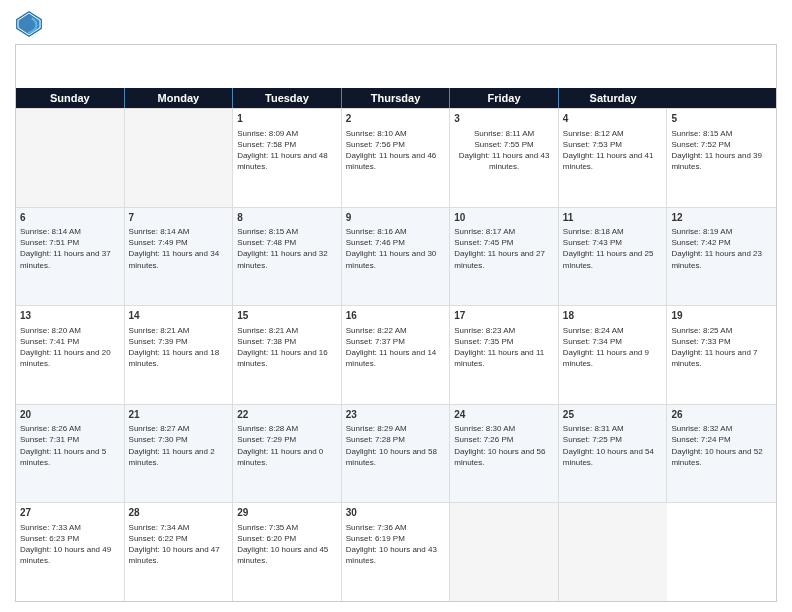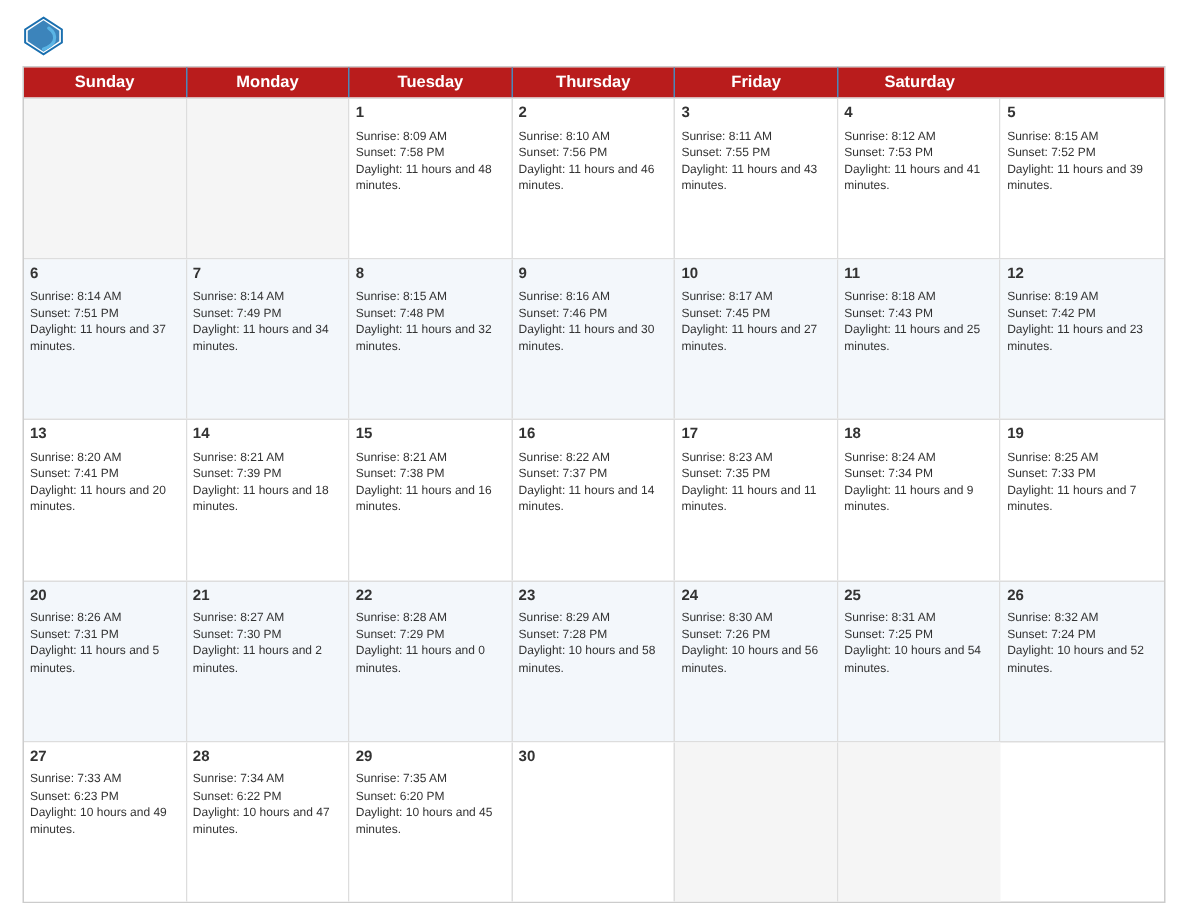--- a/index.html
+++ b/index.html
@@ -57,21 +57,22 @@
     }
     .calendar {
       flex: 1;
       display: flex;
       flex-direction: column;
       border: 1px solid #ccc;
     }
     .cal-header {
       display: grid;
       grid-template-columns: repeat(7, 1fr);
-      background: #b91c1c;
+      background: #0f172a;
+      margin-top: 43px;
     }
     .cal-header-cell {
       color: white;
       font-size: 11px;
       font-weight: bold;
       text-align: center;
       padding: 4px 2px;
       border-right: 1px solid #4a88ba;
     }
     .cal-header-cell:last-child { border-right: none; }
@@ -153,21 +154,21 @@
 Daylight: 11 hours and 48 minutes.</div>
           </div>
           <div class="cal-cell">
             <div class="day-num">2</div>
             <div class="cell-info" style="white-space: pre-line;">Sunrise: 8:10 AM
 Sunset: 7:56 PM
 Daylight: 11 hours and 46 minutes.</div>
           </div>
           <div class="cal-cell">
             <div class="day-num">3</div>
-            <div class="cell-info" style="white-space: pre-line;">Sunrise: 8:11 AM
+            <div class="cell-info" style="white-space: pre-line; text-align: center;">Sunrise: 8:11 AM
 Sunset: 7:55 PM
 Daylight: 11 hours and 43 minutes.</div>
           </div>
           <div class="cal-cell">
             <div class="day-num">4</div>
             <div class="cell-info" style="white-space: pre-line;">Sunrise: 8:12 AM
 Sunset: 7:53 PM
 Daylight: 11 hours and 41 minutes.</div>
           </div>
           <div class="cal-cell">
@@ -323,19 +324,22 @@
 Daylight: 10 hours and 47 minutes.</div>
           </div>
           <div class="cal-cell">
             <div class="day-num">29</div>
             <div class="cell-info" style="white-space: pre-line;">Sunrise: 7:35 AM
 Sunset: 6:20 PM
 Daylight: 10 hours and 45 minutes.</div>
           </div>
           <div class="cal-cell">
             <div class="day-num">30</div>
+            <div class="cell-info" style="white-space: pre-line;">Sunrise: 7:36 AM
+Sunset: 6:19 PM
+Daylight: 10 hours and 43 minutes.</div>
           </div>
           <div class="cal-cell empty"></div>
           <div class="cal-cell empty"></div>
         </div>
       </div>
   </div>
 </div>
 
 </body></html>

